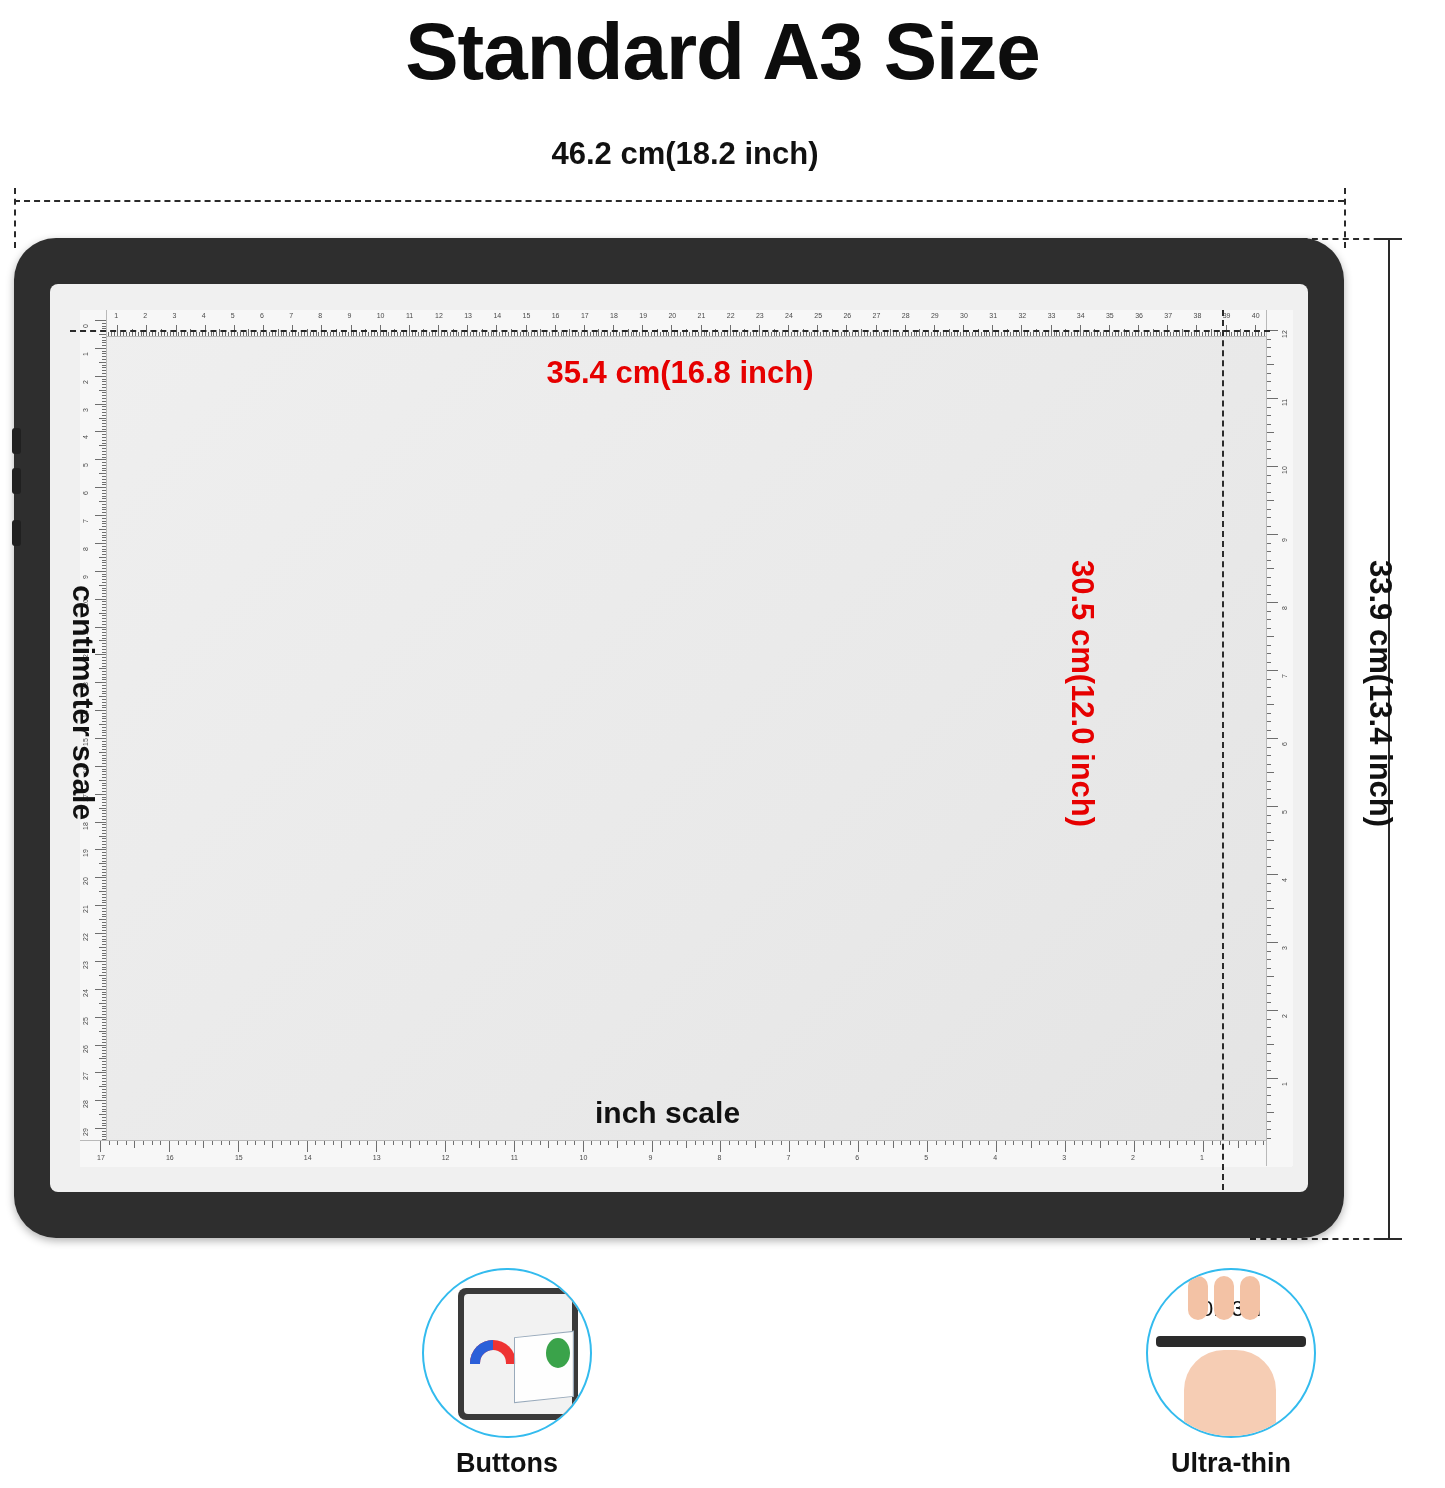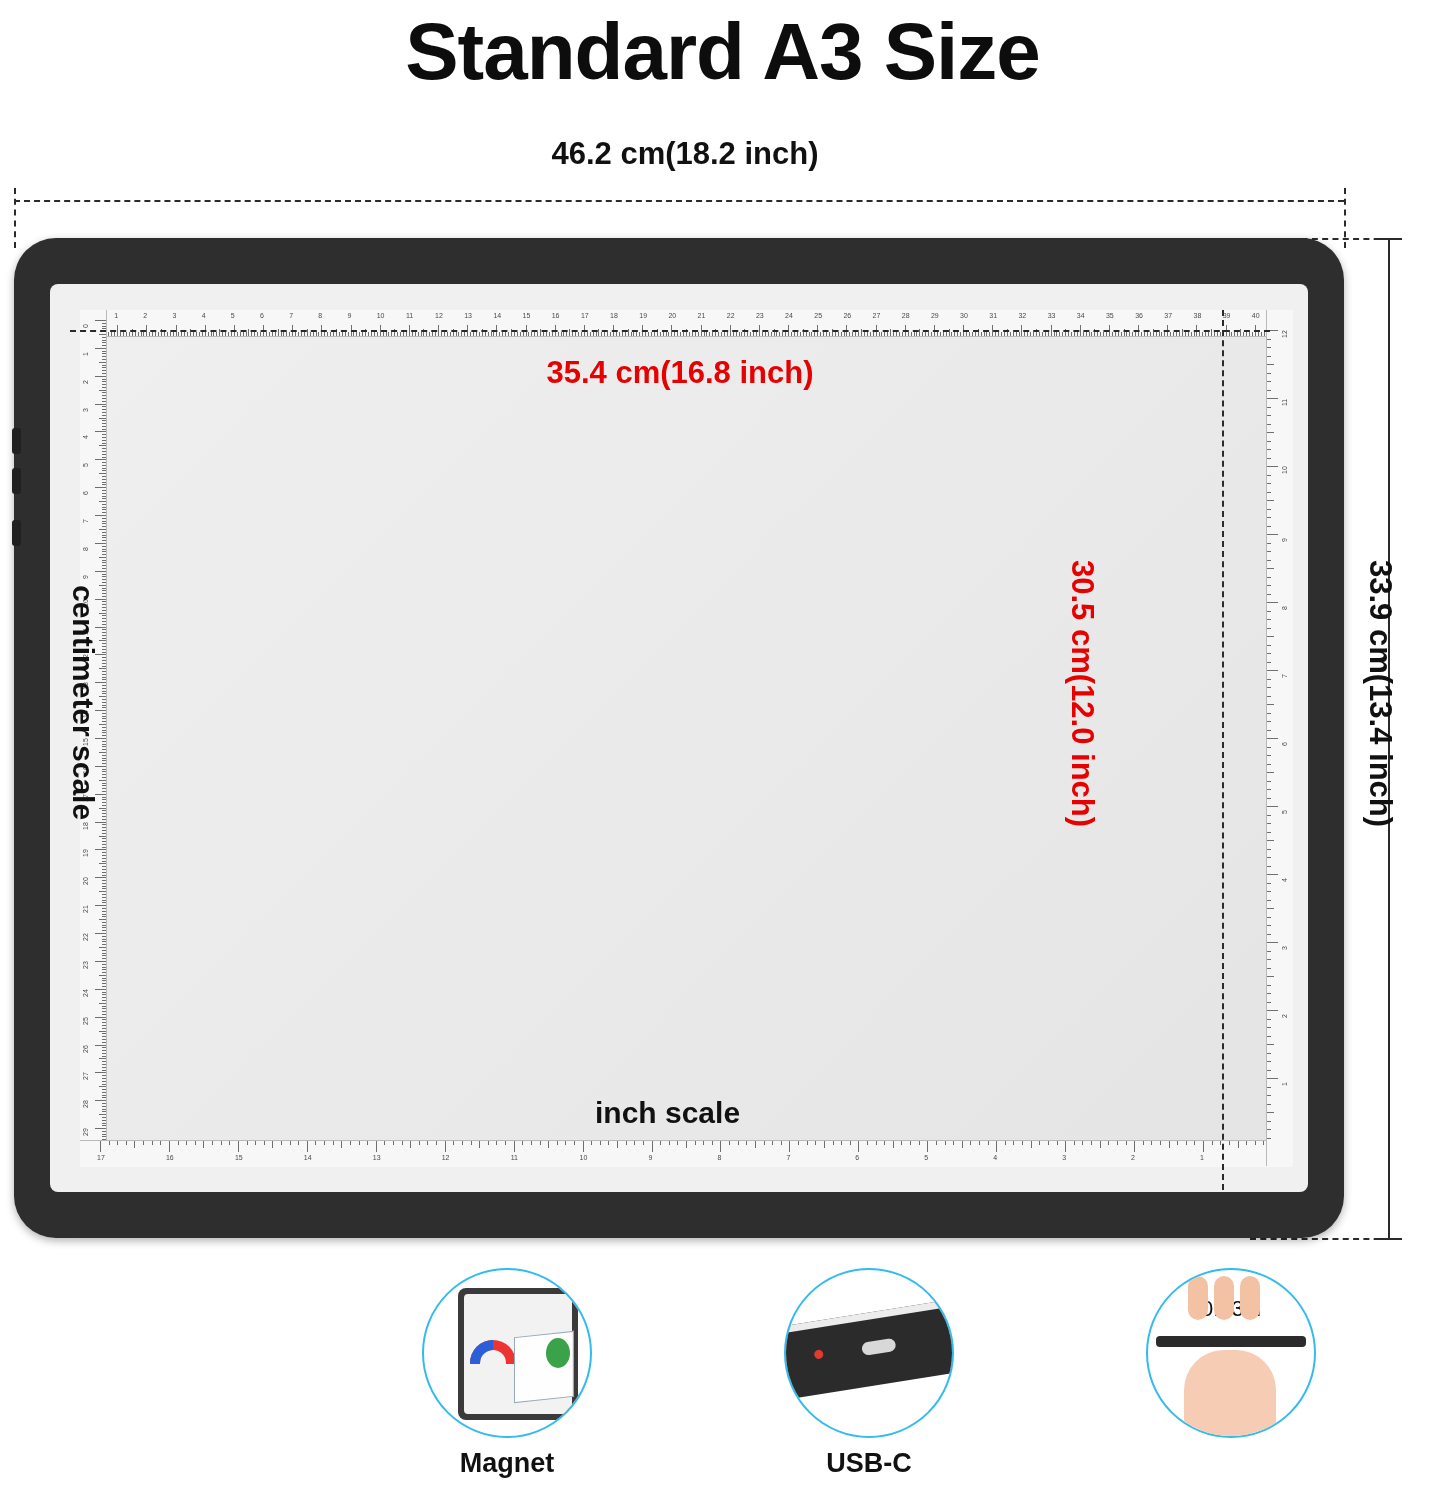--- a/index.html
+++ b/index.html
@@ -1502,37 +1502,29 @@
   <div class="feature" style="left:362px;">
     <div class="circle">
       <div class="f2-pad">
         <div class="f2-screen"></div>
         <div class="f2-magnet-red"></div>
         <div class="f2-magnet-blue"></div>
         <div class="f2-paper"></div>
         <div class="f2-green"></div>
       </div>
     </div>
-    <div class="caption">Magnet</div>
+    <div class="caption">Buttons</div>
   </div>
 
-  <div class="feature" style="left:724px;">
-    <div class="circle">
-      <div class="f3-body">
-        <div class="f3-dot"></div>
-        <div class="f3-port"></div>
-      </div>
-    </div>
-    <div class="caption">USB-C</div>
-  </div>
 
   <div class="feature" style="left:1086px;">
     <div class="circle">
       <div class="f4-label">0.33in</div>
       <div class="f4-slab"></div>
       <div class="f4-hand"></div>
       <div class="f4-finger" style="left:40px;"></div>
       <div class="f4-finger" style="left:66px;"></div>
       <div class="f4-finger" style="left:92px;"></div>
     </div>
+    <div class="caption">Ultra-thin</div>
   </div>
 
 </div>
 
 </body></html>

